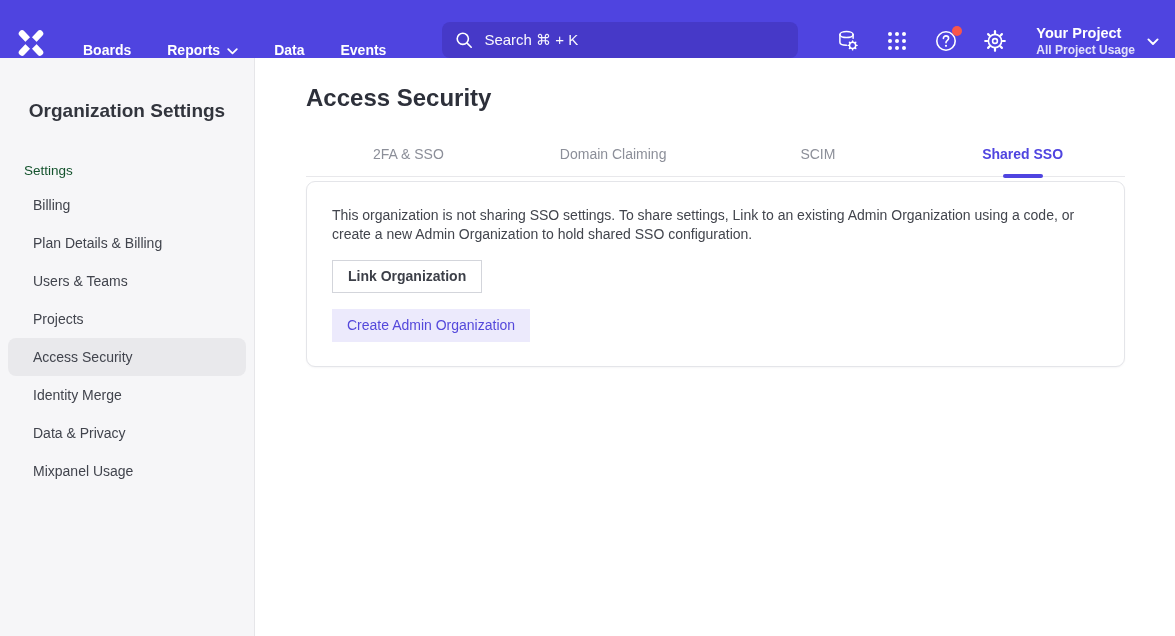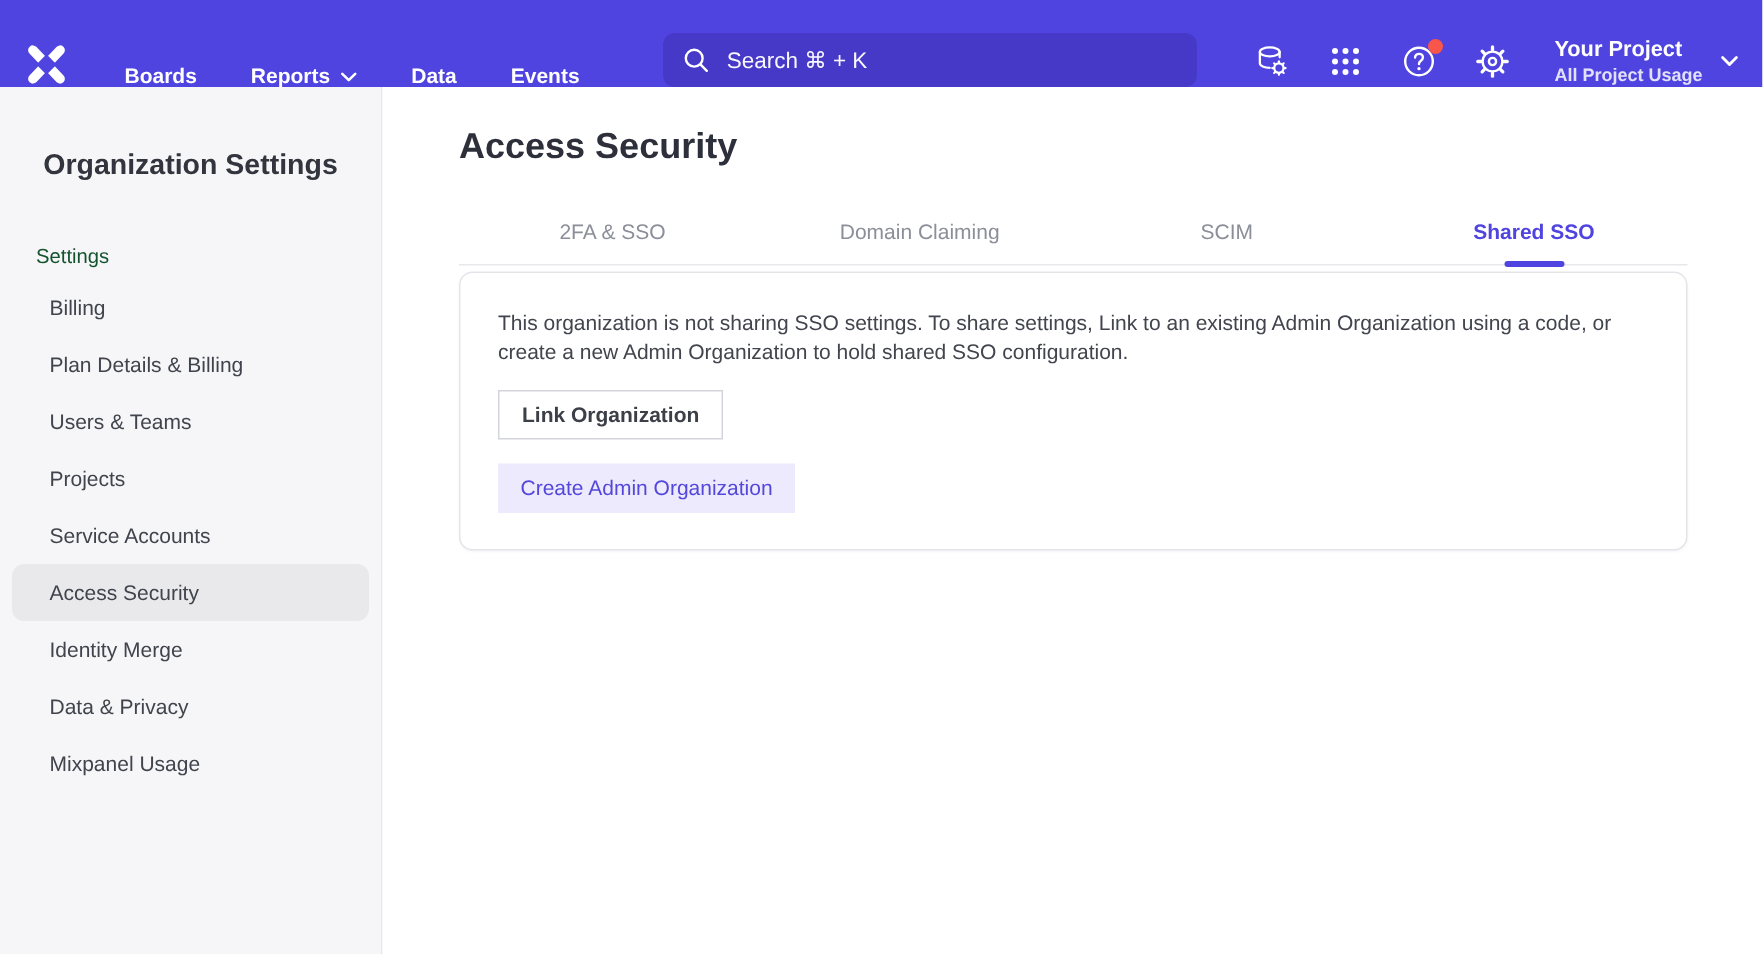--- a/index.html
+++ b/index.html
@@ -306,21 +306,20 @@
 <div class="shell">
 
   <div class="sidebar">
     <div class="sidebar-title">Organization Settings</div>
     <div class="sidebar-section-label">Settings</div>
     <div class="sidebar-items">
       <div class="sidebar-item">Billing</div>
       <div class="sidebar-item">Plan Details &amp; Billing</div>
       <div class="sidebar-item">Users &amp; Teams</div>
       <div class="sidebar-item">Projects</div>
-      <div class="sidebar-item">Service Accounts</div>
       <div class="sidebar-item active">Access Security</div>
       <div class="sidebar-item">Identity Merge</div>
       <div class="sidebar-item">Data &amp; Privacy</div>
       <div class="sidebar-item">Mixpanel Usage</div>
     </div>
   </div>
 
   <div class="main">
     <div class="main-inner">
       <div class="page-title">Access Security</div>

